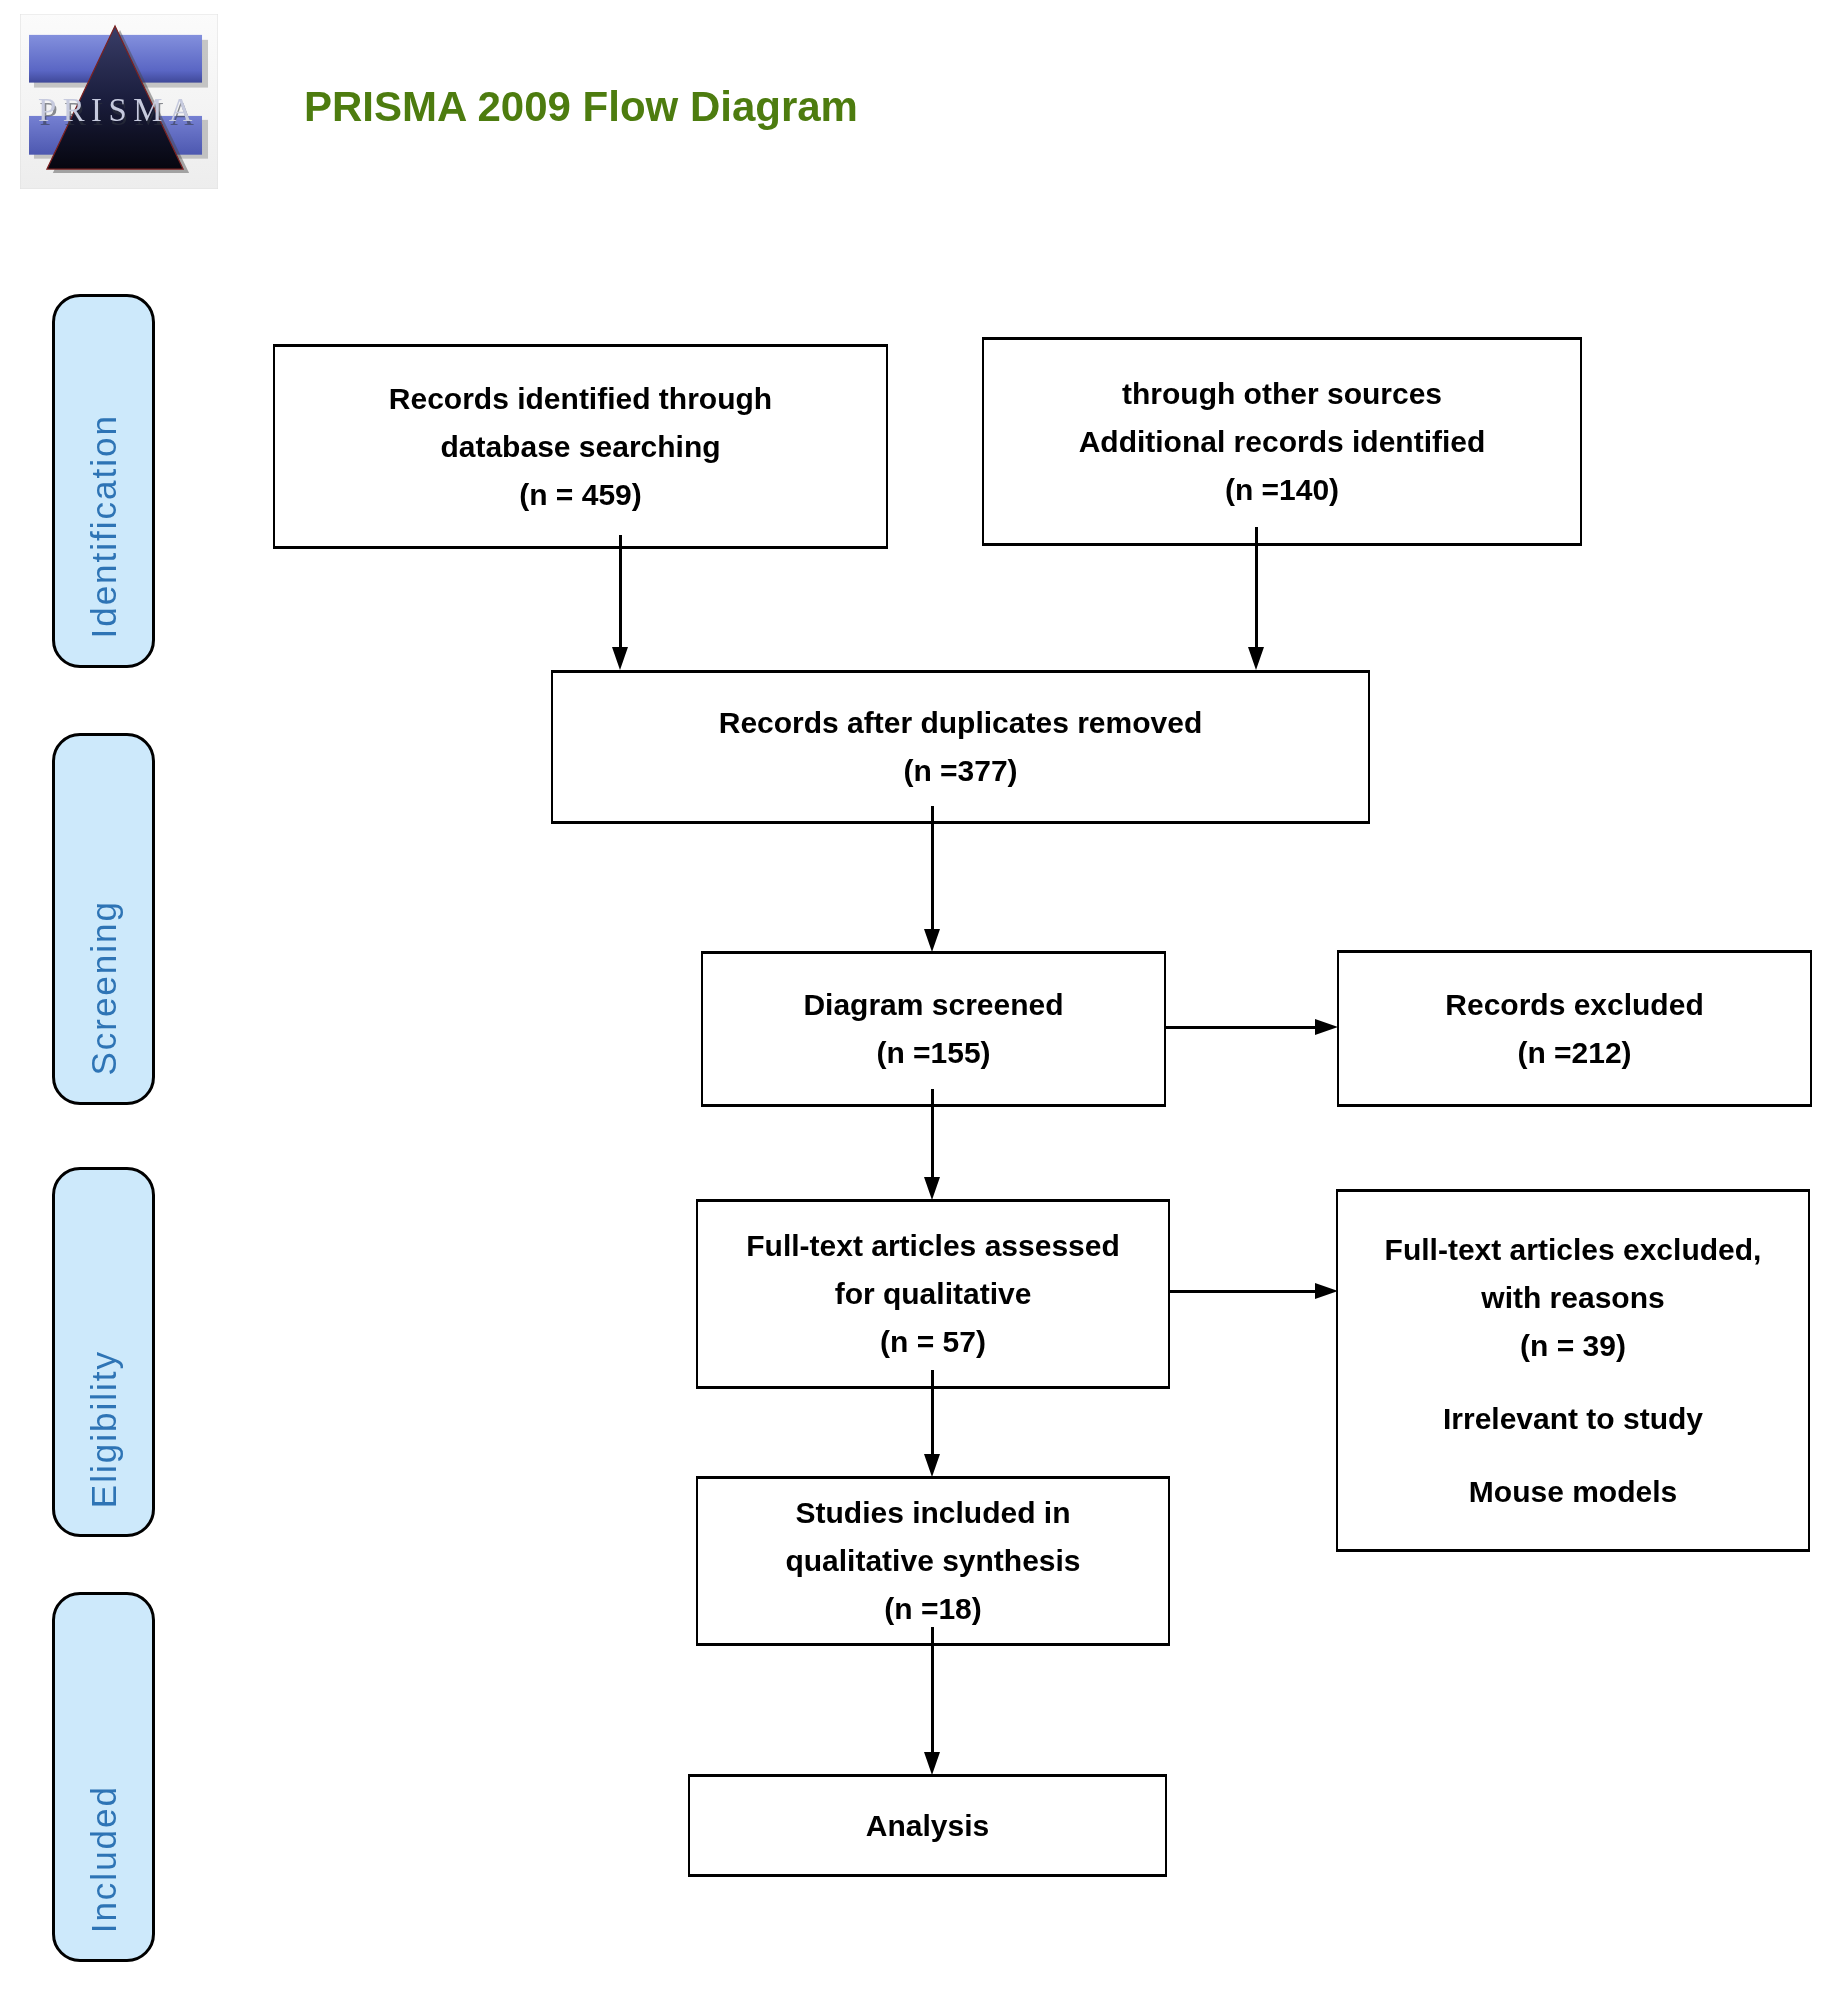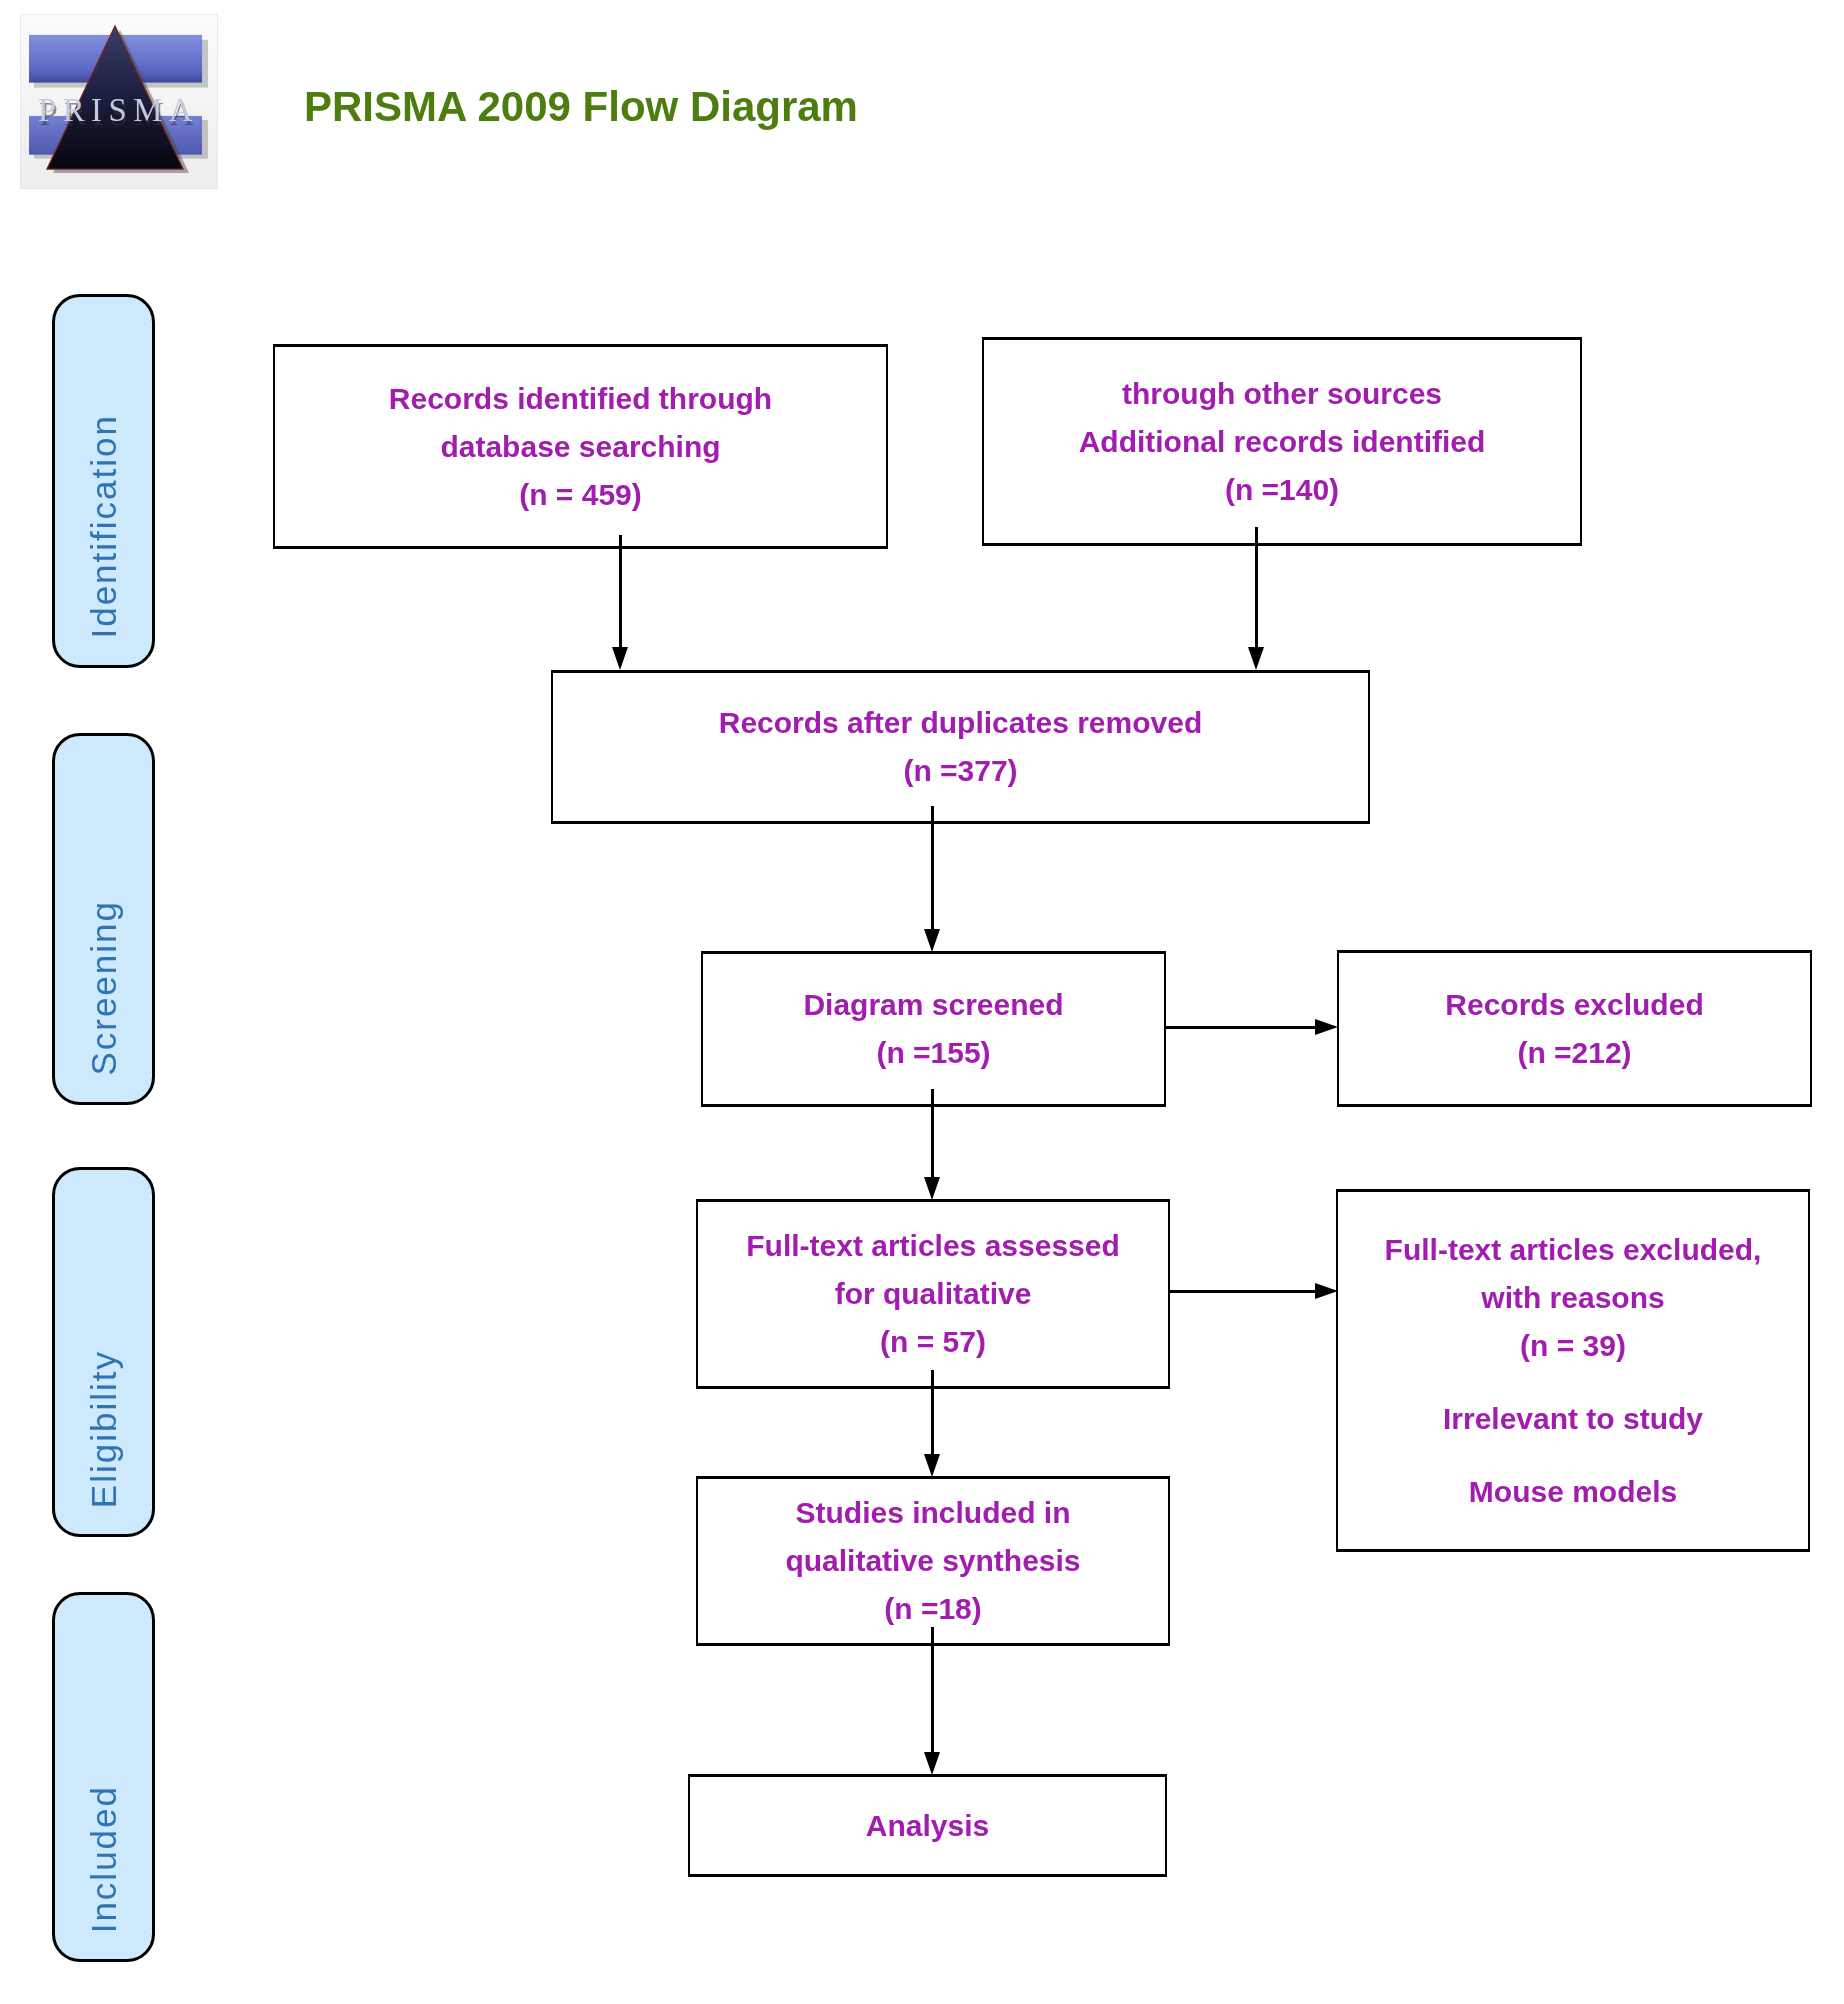--- a/index.html
+++ b/index.html
@@ -25,21 +25,21 @@
     font-size:35px;letter-spacing:2px;color:#2e74b5;white-space:nowrap;
   }
   .stage--identification{top:294px;height:374px;}
   .stage--screening{top:733px;height:372px;}
   .stage--eligibility{top:1167px;height:370px;}
   .stage--included{top:1592px;height:370px;}
   
   .box{
     position:absolute;background:#ffffff;border:2.5px solid #000;box-sizing:border-box;
     display:flex;flex-direction:column;align-items:center;justify-content:center;
-    text-align:center;font-weight:700;font-size:30px;line-height:1.6;color:#a21caf;
+    text-align:center;font-weight:700;font-size:30px;line-height:1.6;color:#000000;
     border-top-width:3px;border-bottom-width:3px;
   }
   .box .line{white-space:nowrap;min-height:1.6em;}
   .box .gap-below{margin-bottom:25px;}
   .box--b1{left:273px;top:344px;width:615px;height:205px;}
   .box--b2{left:982px;top:337px;width:600px;height:209px;}
   .box--b3{left:551px;top:670px;width:819px;height:154px;}
   .box--b4{left:701px;top:951px;width:465px;height:156px;}
   .box--b5{left:1337px;top:950px;width:475px;height:157px;}
   .box--b6{left:696px;top:1199px;width:474px;height:190px;}

